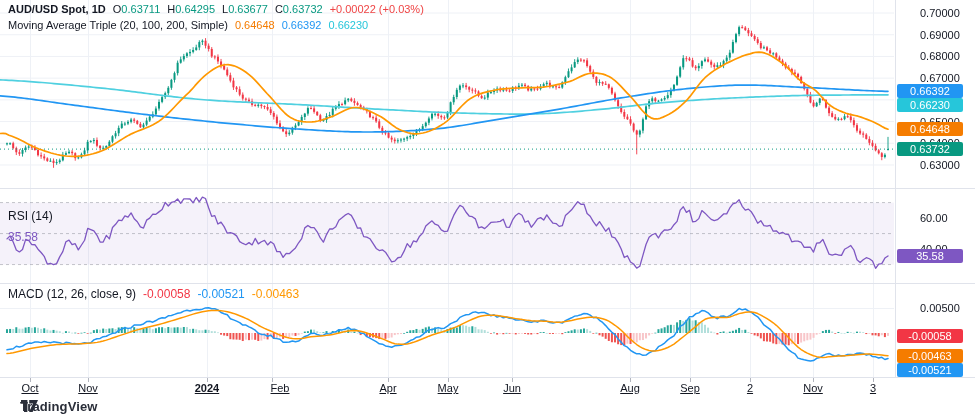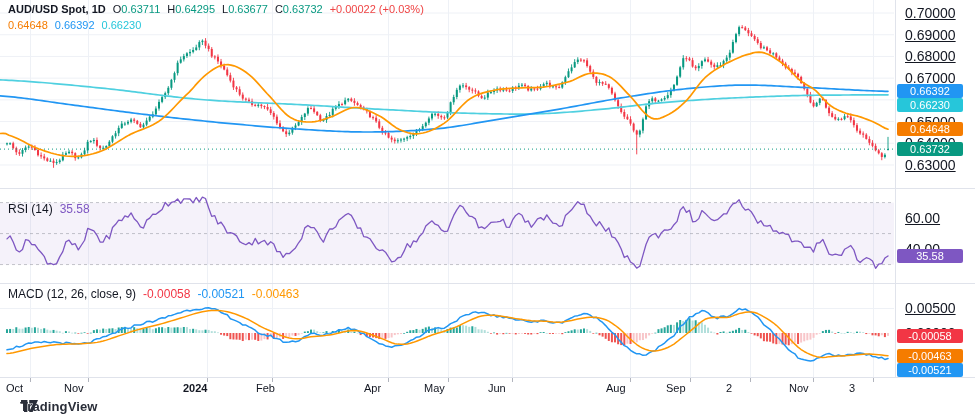--- a/index.html
+++ b/index.html
@@ -6,28 +6,28 @@
   .chart-root{position:relative;width:975px;height:419px;background:#fff;overflow:hidden;
     font-family:"Liberation Sans",sans-serif;-webkit-font-smoothing:antialiased;}
   svg{position:absolute;left:0;top:0;}
   .hdr{position:absolute;left:8px;display:flex;gap:7px;white-space:nowrap;
     font-size:11px;color:#131722;z-index:5;align-items:baseline;}
   .hdr1{top:3px;}
   .hdr2{top:19px;}
   .sym{font-weight:600;}
   .pair .k{color:#131722;}
   .pane-lbl{position:absolute;left:8px;display:flex;gap:7px;font-size:12px;color:#131722;z-index:5;white-space:nowrap;}
-  .rsi-lbl{top:202px;}
+  .rsi-lbl{top:209px;flex-direction:column;}
   .macd-lbl{top:287px;}
   .right-axis{position:absolute;left:896px;top:0;width:79px;height:377px;z-index:6;}
-  .ax-lbl{position:absolute;left:9px;height:14px;line-height:14px;font-size:14px;color:#131722;white-space:nowrap;text-decoration:underline;}
+  .ax-lbl{position:absolute;left:24px;height:14px;line-height:14px;font-size:11px;color:#131722;white-space:nowrap;}
   .badge{position:absolute;left:1px;width:66px;height:14px;line-height:14px;border-radius:2px;
     color:#fff;font-size:11px;text-align:center;white-space:nowrap;}
   .time-axis{position:absolute;left:0;top:377px;width:896px;height:24px;z-index:6;background:transparent;}
-  .t-lbl{position:absolute;top:5px;width:48px;margin-left:-24px;font-size:11px;color:#131722;white-space:nowrap;}
+  .t-lbl{position:absolute;top:5px;width:48px;margin-left:-24px;text-align:center;font-size:11px;color:#131722;white-space:nowrap;text-decoration:underline;}
   .t-bold{font-weight:700;}
   .footer{position:absolute;left:20px;top:399px;display:flex;align-items:center;gap:5px;z-index:6;}
   .brand{font-size:13px;font-weight:700;color:#2a2e39;letter-spacing:.1px;}
   .divider{position:absolute;left:0;width:975px;height:1px;background:#e0e3eb;z-index:4;}
 </style>
 </head>
 <body>
 
 <div class="chart-root">
   <svg id="chart-svg" width="975" height="419">
@@ -944,20 +944,21 @@
   <div class="hdr hdr1">
     <span class="sym">AUD/USD Spot, 1D</span>
     <span class="pair"><span class="k">O</span><span style="color: rgb(8, 153, 129);">0.63711</span></span>
     <span class="pair"><span class="k">H</span><span style="color: rgb(8, 153, 129);">0.64295</span></span>
     <span class="pair"><span class="k">L</span><span style="color: rgb(8, 153, 129);">0.63677</span></span>
     <span class="pair"><span class="k">C</span><span style="color: rgb(8, 153, 129);">0.63732</span></span>
     <span style="color: #ef4444;">+0.00022 (+0.03%)</span>
   </div>
 
   <div class="hdr hdr2">
+    <span>Moving Average Triple (20, 100, 200, Simple)</span>
     <span id="ma-v0" style="color: rgb(245, 124, 0);">0.64648</span>
     <span id="ma-v1" style="color: rgb(33, 150, 243);">0.66392</span>
     <span id="ma-v2" style="color: rgb(38, 198, 218);">0.66230</span>
   </div>
 
   <div class="pane-lbl rsi-lbl">
     <span>RSI (14)</span>
     <span id="rsi-v" style="color: rgb(126, 87, 194);">35.58</span>
   </div>
 

